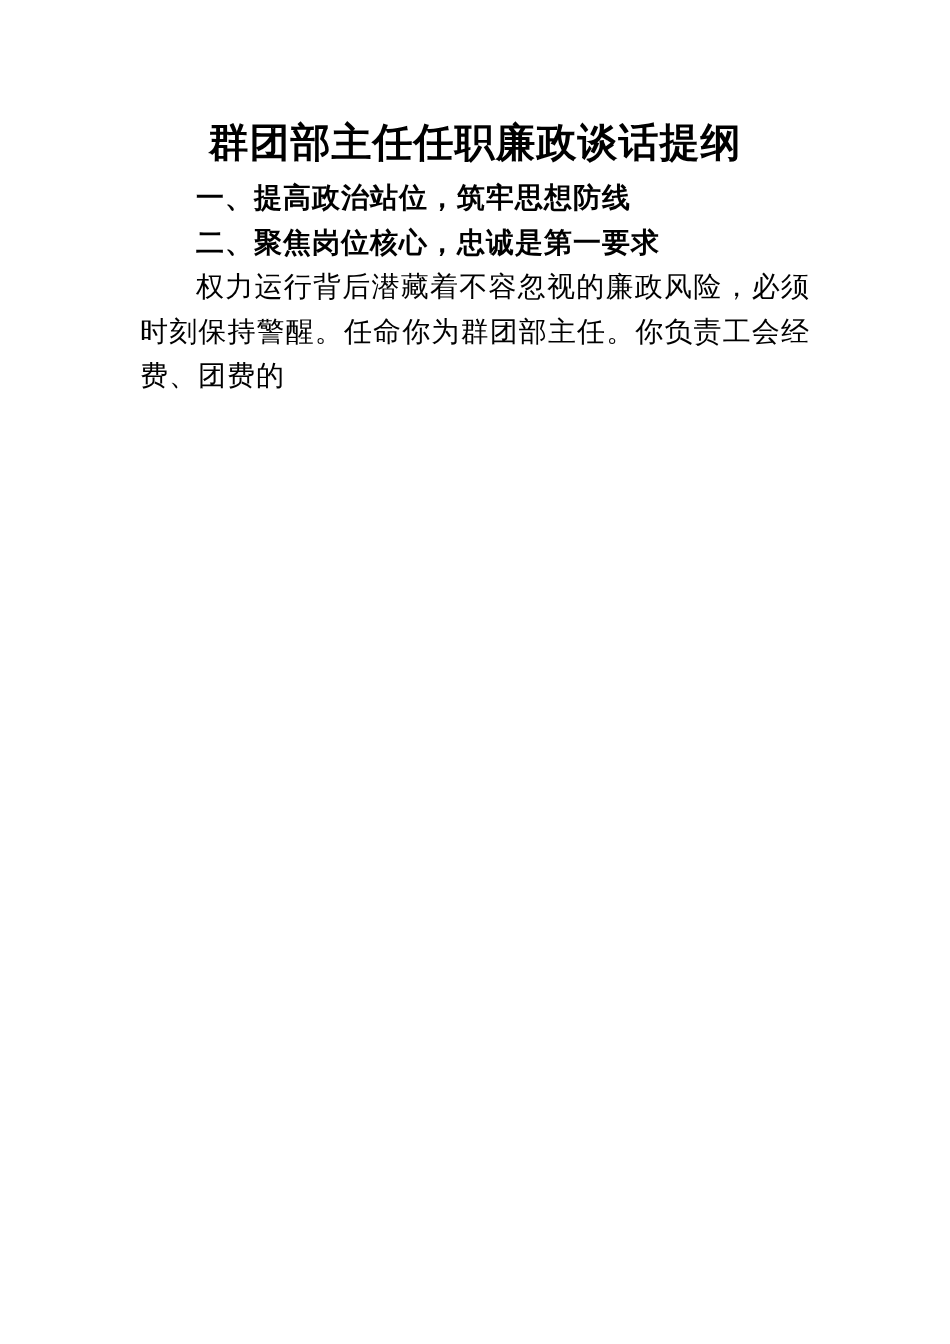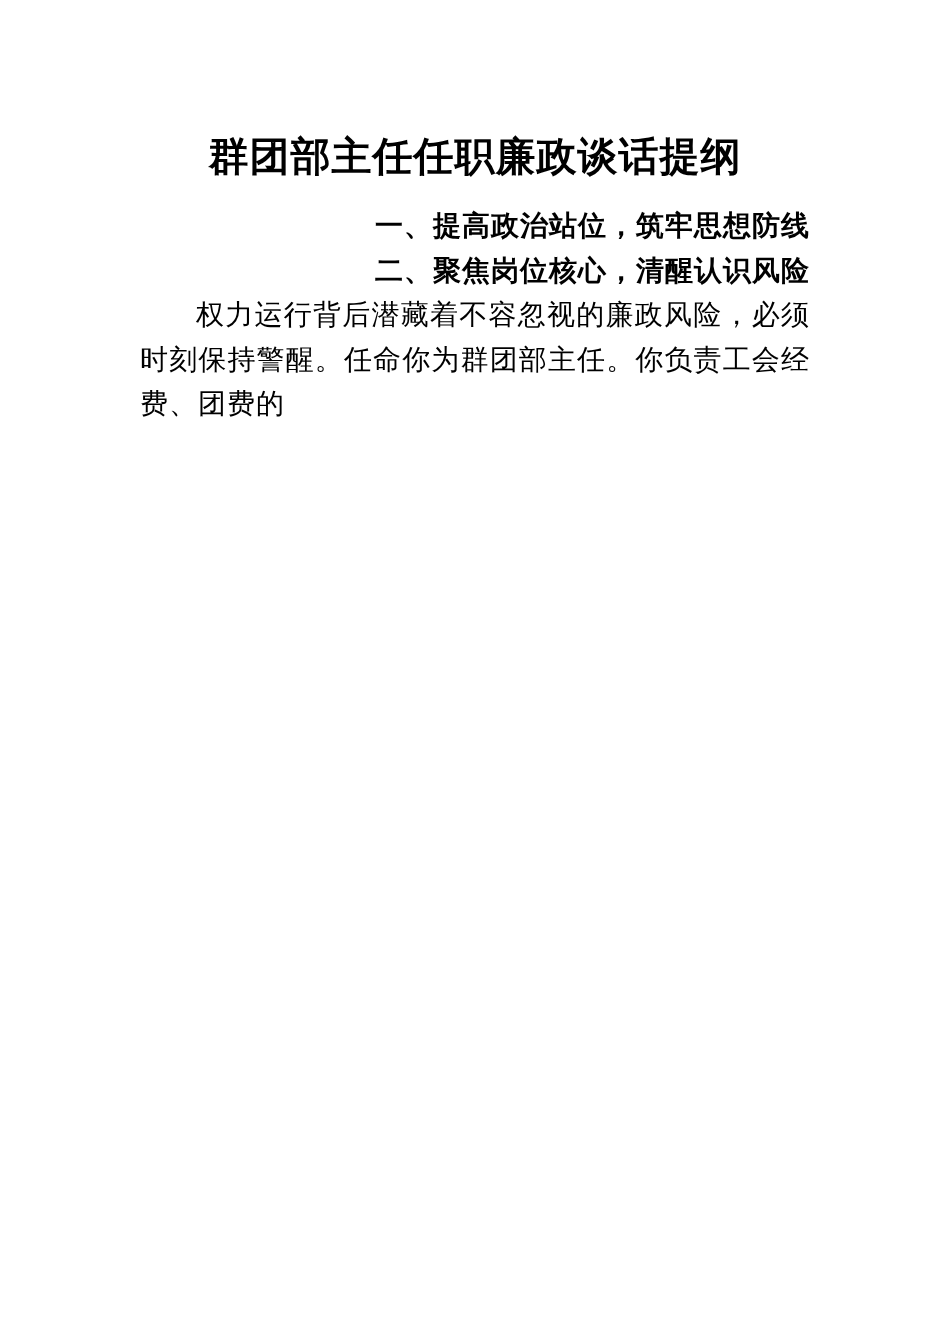--- a/index.html
+++ b/index.html
@@ -11,21 +11,21 @@
     position: relative;
     width: 950px;
     height: 1344px;
     box-sizing: border-box;
     background: #ffffff;
     color: #000000;
     padding: 108px 140px 0 140px;
     overflow: hidden;
   }
   .doc-title {
-    margin: 18px;
+    margin: 4px;
     font-family: "DejaVu Serif", "Liberation Serif", serif;
     font-weight: 700;
     font-size: 40px;
     line-height: 60px;
     text-align: center;
     letter-spacing: 1px;
   }
   .body-para {
     margin: 0;
     font-family: "DejaVu Serif", "Liberation Serif", serif;
@@ -40,29 +40,29 @@
     margin-top: 42px;
   }
   .section-heading {
     margin: 0;
     font-family: "DejaVu Sans", "Liberation Sans", sans-serif;
     font-weight: 700;
     font-size: 28px;
     line-height: 44.6px;
     text-indent: 2em;
     letter-spacing: 1px;
-    text-align: right;
+    text-align: left;
   }
 </style>
 </head>
 <body>
 
 <div class="doc-page">
   <h1 class="doc-title">群团部主任任职廉政谈话提纲</h1>
 
 
   <h2 class="section-heading">一、提高政治站位，筑牢思想防线</h2>
 
 
-  <h2 class="section-heading">二、聚焦岗位核心，清醒认识风险</h2>
+  <h2 class="section-heading">二、聚焦岗位核心，忠诚是第一要求</h2>
 
   <p class="body-para">权力运行背后潜藏着不容忽视的廉政风险，必须时刻保持警醒。任命你为群团部主任。你负责工会经费、团费的</p>
 </div>
 
 </body></html>

